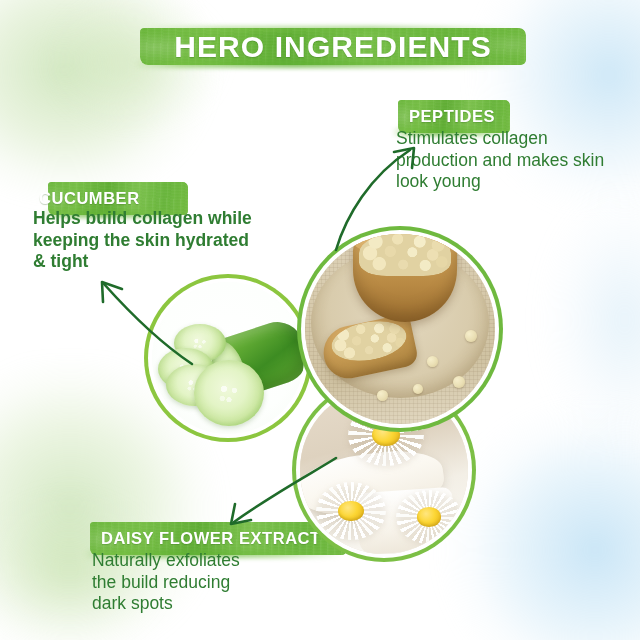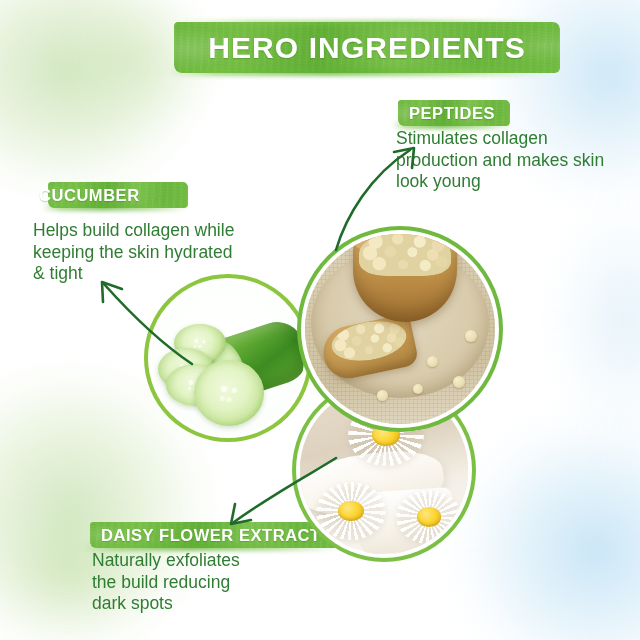--- a/index.html
+++ b/index.html
@@ -29,21 +29,21 @@
     background:radial-gradient(ellipse 58% 55% at 55% 55%,rgba(150,205,238,.46) 0%,rgba(180,220,242,.26) 45%,rgba(214,236,248,.10) 70%,rgba(255,255,255,0) 87%);
     filter:blur(8px);}
   .wash-br{left:430px;top:400px;width:300px;height:300px;
     background:radial-gradient(ellipse 60% 58% at 55% 50%,rgba(150,205,238,.50) 0%,rgba(178,220,243,.30) 45%,rgba(214,236,248,.12) 70%,rgba(255,255,255,0) 88%);
     filter:blur(8px);}
   .wash-r{left:520px;top:170px;width:190px;height:300px;
     background:radial-gradient(ellipse 55% 55% at 55% 50%,rgba(175,216,240,.30) 0%,rgba(212,234,247,.12) 55%,rgba(255,255,255,0) 82%);
     filter:blur(11px);}
 
   
-  #title-banner{position:absolute;left:140px;top:22px;width:386px;height:51px;margin-left:34px;}
+  #title-banner{position:absolute;left:140px;top:28px;width:386px;height:37px;}
   .brush{position:relative;width:100%;height:100%;}
   .brush .brush-body{position:absolute;inset:0;
     background:
       radial-gradient(ellipse 18% 60% at 4% 52%,rgba(255,255,255,.16),rgba(255,255,255,0) 70%),
       radial-gradient(ellipse 14% 48% at 96% 46%,rgba(255,255,255,.12),rgba(255,255,255,0) 70%),
       linear-gradient(100deg,#6cb83c 0%,#74bd42 18%,#5fae33 38%,#78c048 58%,#68b53a 78%,#71bb40 100%);
     border-radius:4px 7px 5px 8px;
     -webkit-mask-image:
       radial-gradient(ellipse 52% 120% at 2% 50%,#000 55%,transparent 78%),
       radial-gradient(ellipse 52% 120% at 98% 50%,#000 55%,transparent 78%),
@@ -63,35 +63,35 @@
     background:linear-gradient(92deg,rgba(255,255,255,0) 0%,rgba(118,192,66,.55) 12%,rgba(96,177,52,.75) 40%,rgba(118,192,66,.50) 72%,rgba(255,255,255,0) 96%);
     filter:blur(2px);}
   .brush .brush-top{position:absolute;left:4px;right:2px;top:-2px;height:6px;
     background:linear-gradient(92deg,rgba(255,255,255,0) 0%,rgba(130,198,78,.45) 20%,rgba(110,186,60,.55) 60%,rgba(255,255,255,0) 98%);
     filter:blur(2px);}
   #title-text{position:absolute;inset:0;display:flex;align-items:center;justify-content:center;
     color:#ffffff;font-size:30px;font-weight:bold;letter-spacing:1.1px;
     text-shadow:0 1px 1px rgba(40,95,20,.30);white-space:nowrap;}
 
   
-  .badge{position:absolute;height:26px;}
+  .badge{position:absolute;height:33px;}
   .badge .brush-body{border-radius:3px 5px 4px 6px;
     background:
       radial-gradient(ellipse 16% 60% at 5% 50%,rgba(255,255,255,.14),rgba(255,255,255,0) 70%),
       linear-gradient(100deg,#6eb93f 0%,#77bf46 20%,#60ae34 42%,#7cc24d 62%,#69b63c 82%,#73bc41 100%);}
   .badge-text{position:absolute;inset:0;display:flex;align-items:center;
     padding-left:11px;color:#fff;font-size:16.5px;font-weight:bold;letter-spacing:.55px;white-space:nowrap;
     text-shadow:0 1px 1px rgba(40,95,20,.28);}
   #badge-cucumber{left:28px;top:182px;width:140px;padding-left:20px;}
   #badge-peptides{left:398px;top:100px;width:112px;}
   #badge-daisy{left:90px;top:522px;width:256px;}
 
   
   .desc{position:absolute;color:#2f7d32;font-size:17.5px;line-height:21.5px;font-weight:500;white-space:pre-line;}
-  #desc-cucumber{left:33px;top:220px;width:230px;}
+  #desc-cucumber{left:33px;top:208px;width:230px;font-weight:bold;}
   #desc-peptides{left:396px;top:128px;width:232px;}
   #desc-daisy{left:92px;top:550px;width:230px;}
 
   
   .photo{position:absolute;border-radius:50%;overflow:hidden;}
 
   
   #circle-cucumber{left:152px;top:282px;width:152px;height:152px;
     box-shadow:0 0 0 4px #fff, 0 0 0 8px #8cc63f;z-index:3;background:#fdfefd;}
   .cuc-scene{position:absolute;inset:0;background:

